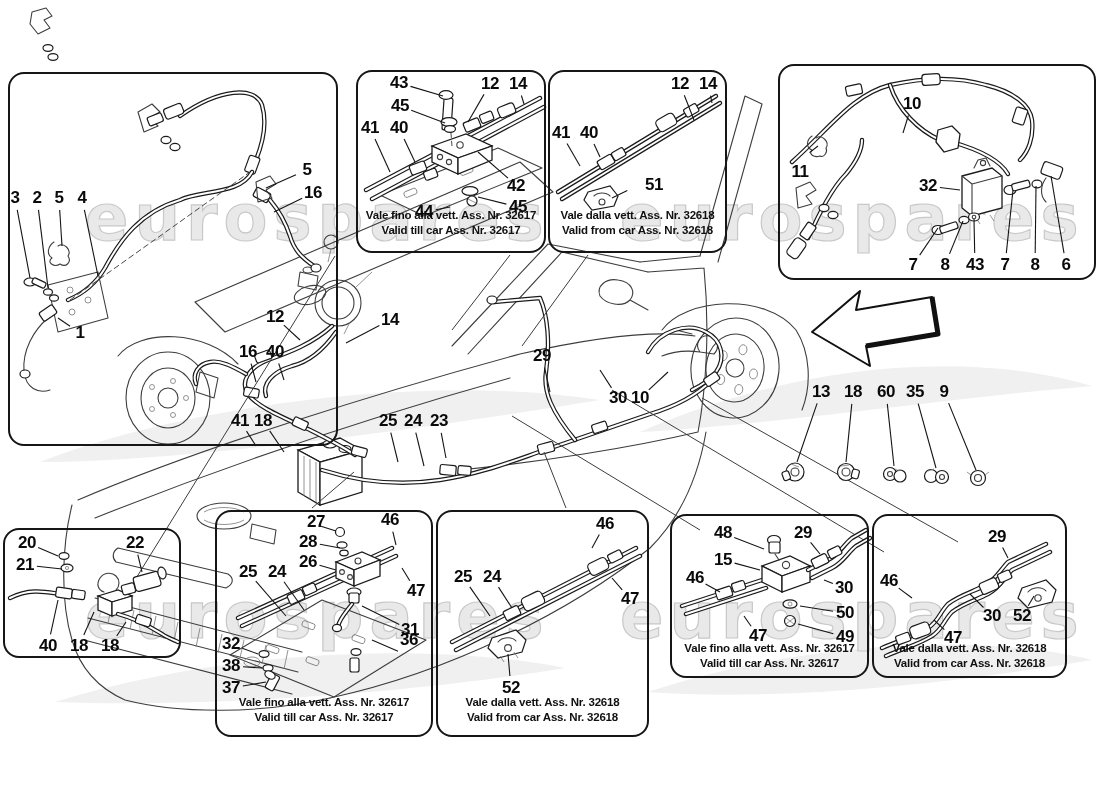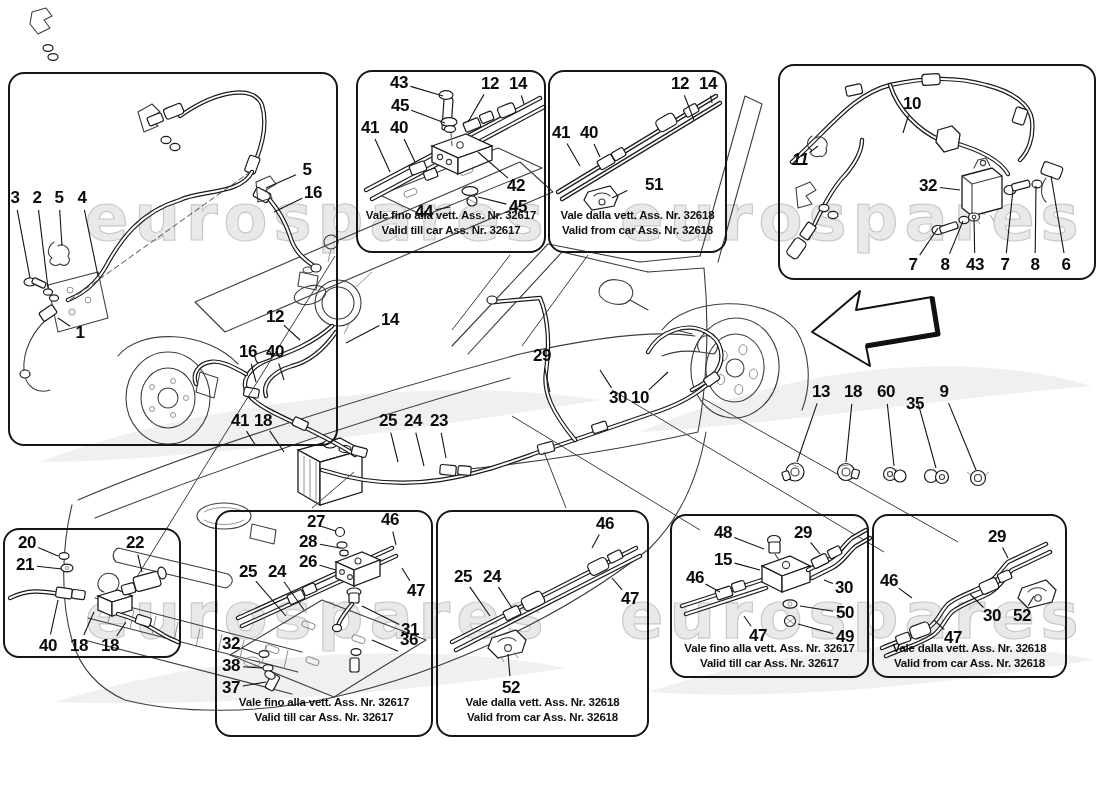--- a/index.html
+++ b/index.html
@@ -578,21 +578,21 @@
       <div class="callout" style="left: 518px; top: 84px;">14</div>
       <div class="callout" style="left: 516px; top: 186px;">42</div>
       <div class="callout" style="left: 424px; top: 212px;">44</div>
       <div class="callout" style="left: 518px; top: 207px;">45</div>
       <div class="callout" style="left: 680px; top: 84px;">12</div>
       <div class="callout" style="left: 708px; top: 84px;">14</div>
       <div class="callout" style="left: 561px; top: 133px;">41</div>
       <div class="callout" style="left: 589px; top: 133px;">40</div>
       <div class="callout" style="left: 638px; top: 185px; margin-left: 16px;">51</div>
       <div class="callout" style="left: 912px; top: 104px;">10</div>
-      <div class="callout" style="left: 800px; top: 160px; font-style: italic;">11</div>
+      <div class="callout" style="left: 800px; top: 172px;">11</div>
       <div class="callout" style="left: 928px; top: 186px;">32</div>
       <div class="callout" style="left: 913px; top: 265px;">7</div>
       <div class="callout" style="left: 945px; top: 265px;">8</div>
       <div class="callout" style="left: 975px; top: 265px;">43</div>
       <div class="callout" style="left: 1005px; top: 265px;">7</div>
       <div class="callout" style="left: 1035px; top: 265px;">8</div>
       <div class="callout" style="left: 1066px; top: 265px;">6</div>
       <div class="callout" style="left: 275px; top: 317px;">12</div>
       <div class="callout" style="left: 390px; top: 320px;">14</div>
       <div class="callout" style="left: 248px; top: 352px;">16</div>
@@ -601,21 +601,21 @@
       <div class="callout" style="left: 263px; top: 421px;">18</div>
       <div class="callout" style="left: 388px; top: 421px;">25</div>
       <div class="callout" style="left: 413px; top: 421px;">24</div>
       <div class="callout" style="left: 439px; top: 421px;">23</div>
       <div class="callout" style="left: 542px; top: 356px;">29</div>
       <div class="callout" style="left: 618px; top: 398px;">30</div>
       <div class="callout" style="left: 640px; top: 398px;">10</div>
       <div class="callout" style="left: 821px; top: 392px;">13</div>
       <div class="callout" style="left: 853px; top: 392px;">18</div>
       <div class="callout" style="left: 886px; top: 392px;">60</div>
-      <div class="callout" style="left: 915px; top: 404px;">35</div>
+      <div class="callout" style="left: 915px; top: 392px;">35</div>
       <div class="callout" style="left: 944px; top: 392px;">9</div>
       <div class="callout" style="left: 27px; top: 543px;">20</div>
       <div class="callout" style="left: 25px; top: 565px;">21</div>
       <div class="callout" style="left: 135px; top: 543px;">22</div>
       <div class="callout" style="left: 48px; top: 646px;">40</div>
       <div class="callout" style="left: 79px; top: 646px;">18</div>
       <div class="callout" style="left: 110px; top: 646px;">18</div>
       <div class="callout" style="left: 308px; top: 522px; margin-left: 8px;">27</div>
       <div class="callout" style="left: 308px; top: 542px;">28</div>
       <div class="callout" style="left: 308px; top: 562px;">26</div>

